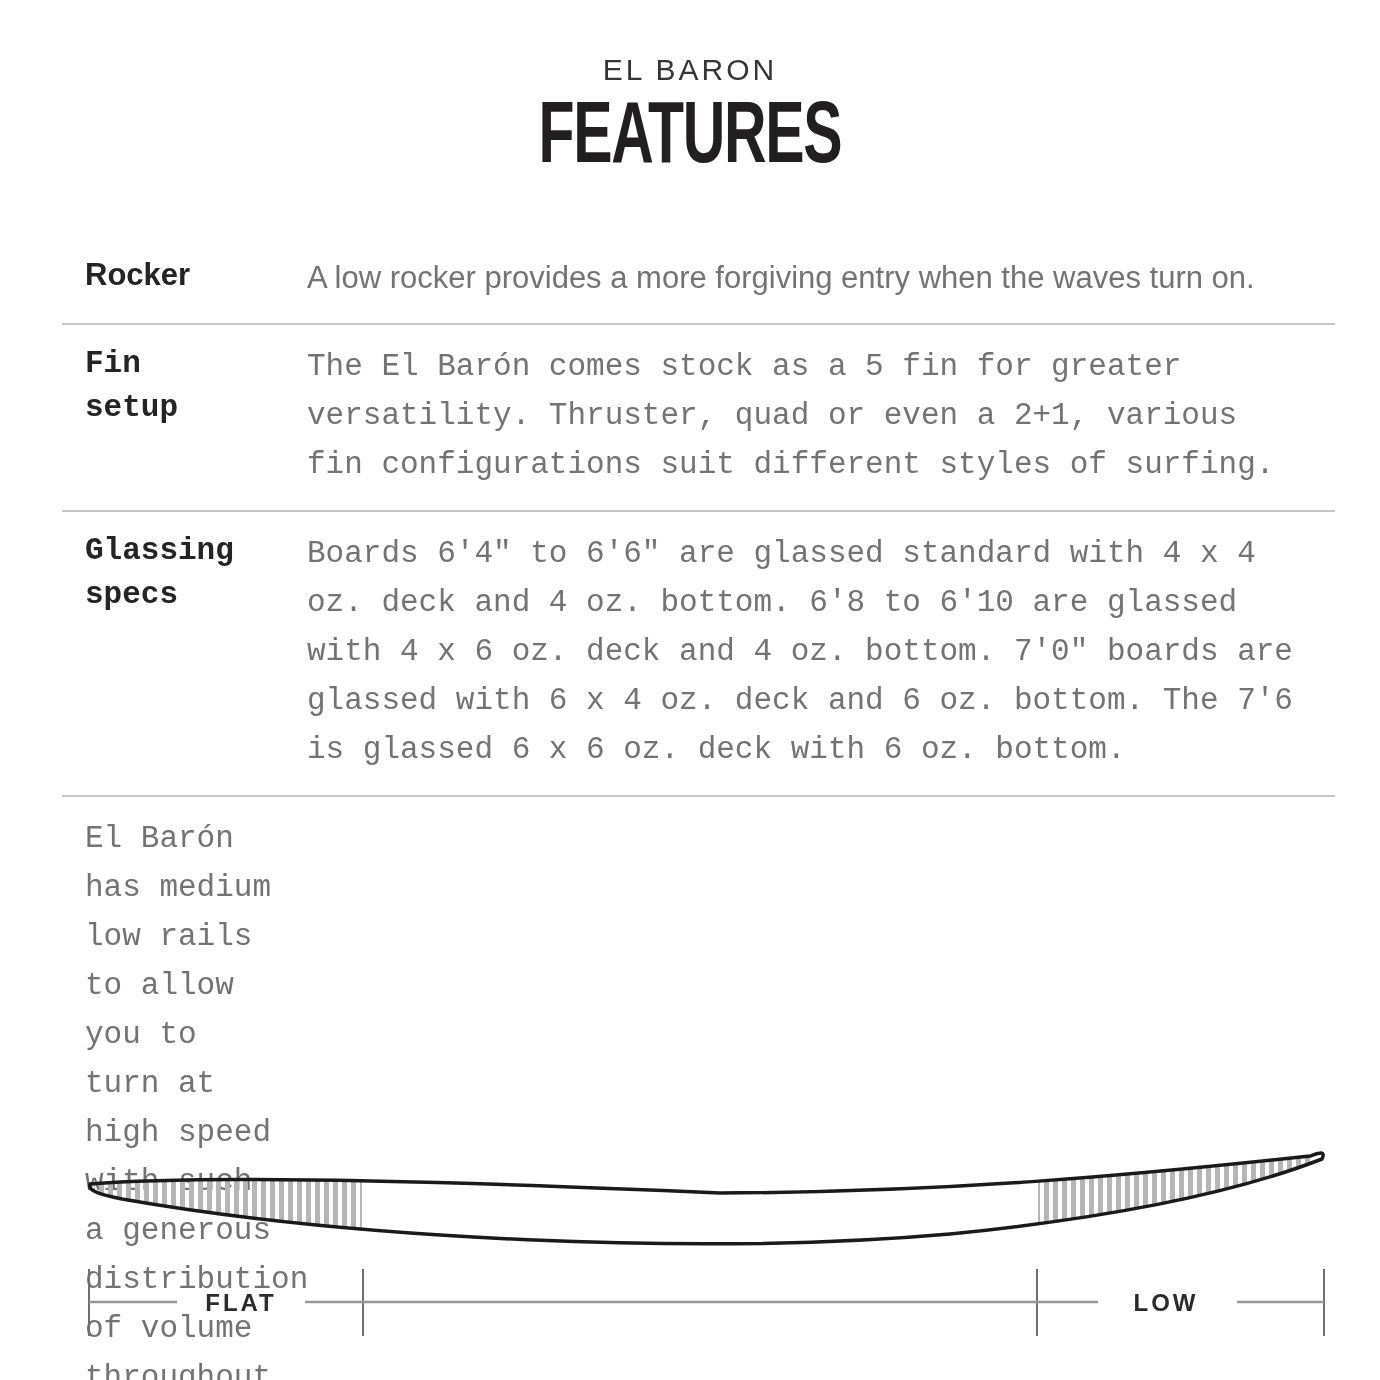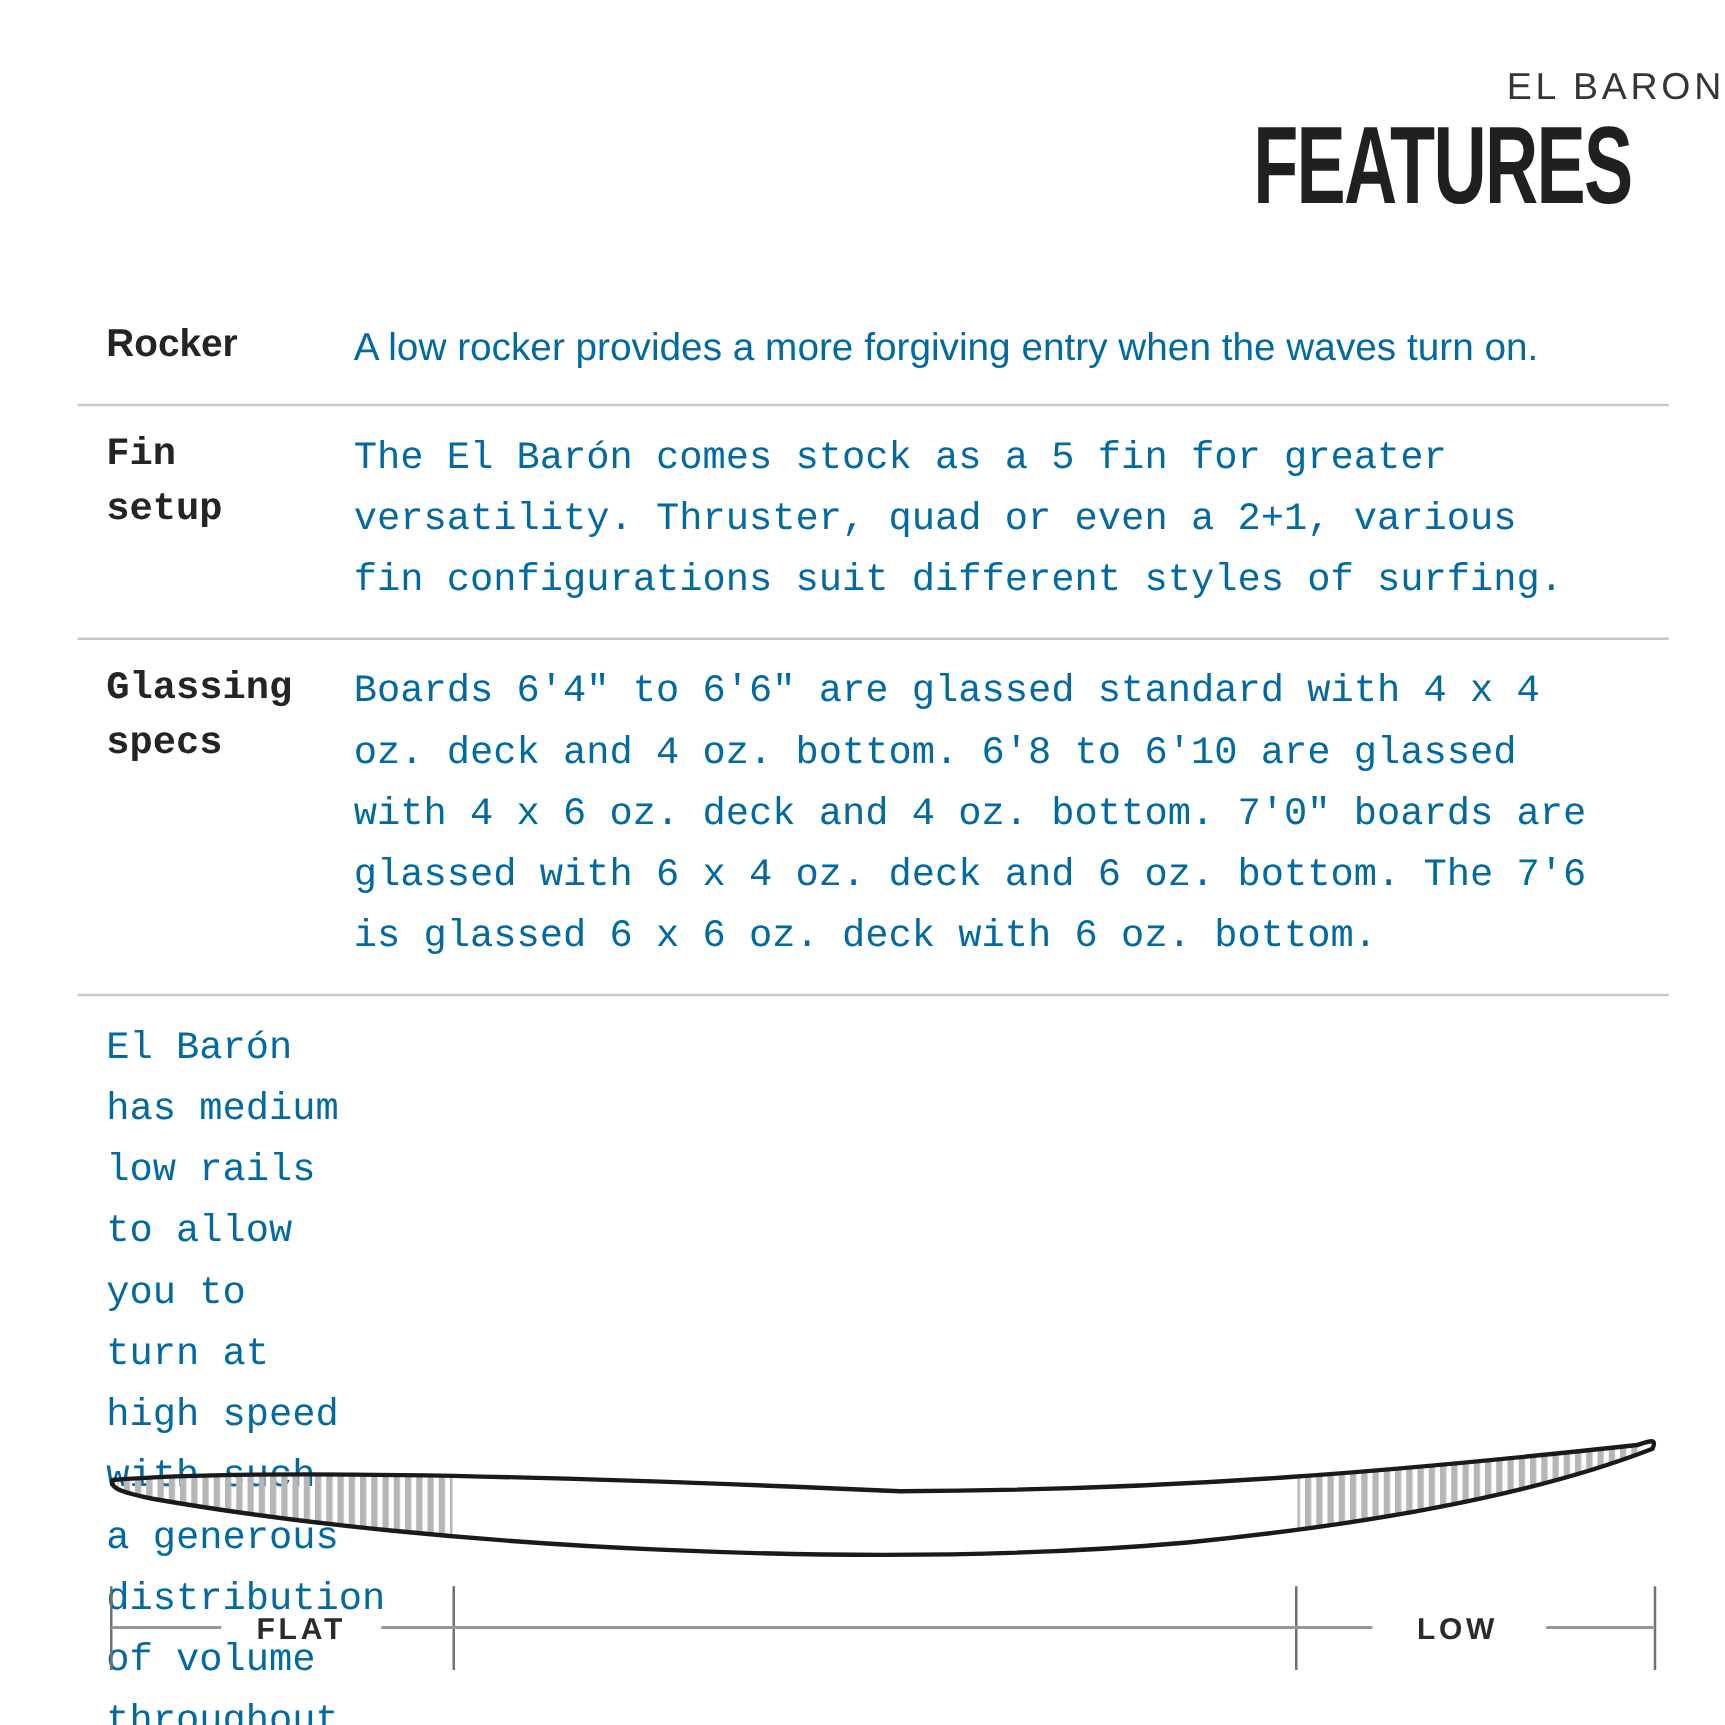--- a/index.html
+++ b/index.html
@@ -7,21 +7,21 @@
   .page {
     position: relative;
     width: 1380px;
     height: 1380px;
     background: #ffffff;
     font-family: "Liberation Sans", sans-serif;
     color: #2e2e2e;
     overflow: hidden;
   }
   
-  .hdr { text-align: right; padding-top: 52px; }
+  .hdr { text-align: center; padding-top: 52px; }
   .product-name {
     font-size: 30px;
     letter-spacing: 3px;
     color: #353535;
     line-height: 36px;
     font-weight: 400;
   }
   .page-title-wrap { margin-top: 0; height: 90px; }
   .page-title {
     display: inline-block;
@@ -36,33 +36,34 @@
   }
   
   .features {
     margin: 58px auto 0 62px;
     width: 1273px;
   }
   .feature-row {
     display: grid;
     grid-template-columns: 198px 1fr;
     padding: 17px 0 21px 23px;
+    gap: 24px;
   }
   .feature-row + .feature-row { border-top: 2px solid #c6c6c6; font-family: Liberation Mono, monospace; }
   .feature-label {
     font-weight: 700;
     font-size: 31px;
     line-height: 44px;
     color: #242424;
     white-space: pre-line;
   }
   .feature-desc {
     font-size: 31px;
     line-height: 49px;
-    color: #0369a1;
+    color: #737373;
     max-width: 1000px;
   }
   
   .diagram {
     position: absolute;
     left: 0;
     top: 1129px;
     width: 1380px;
     height: 280px;
   }

